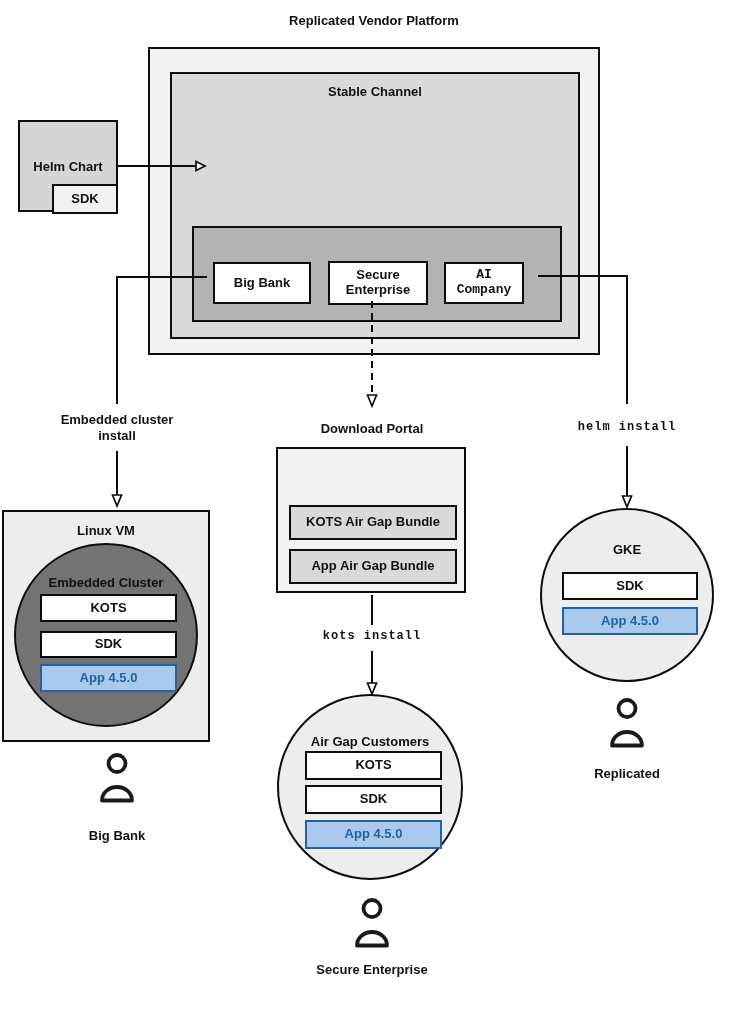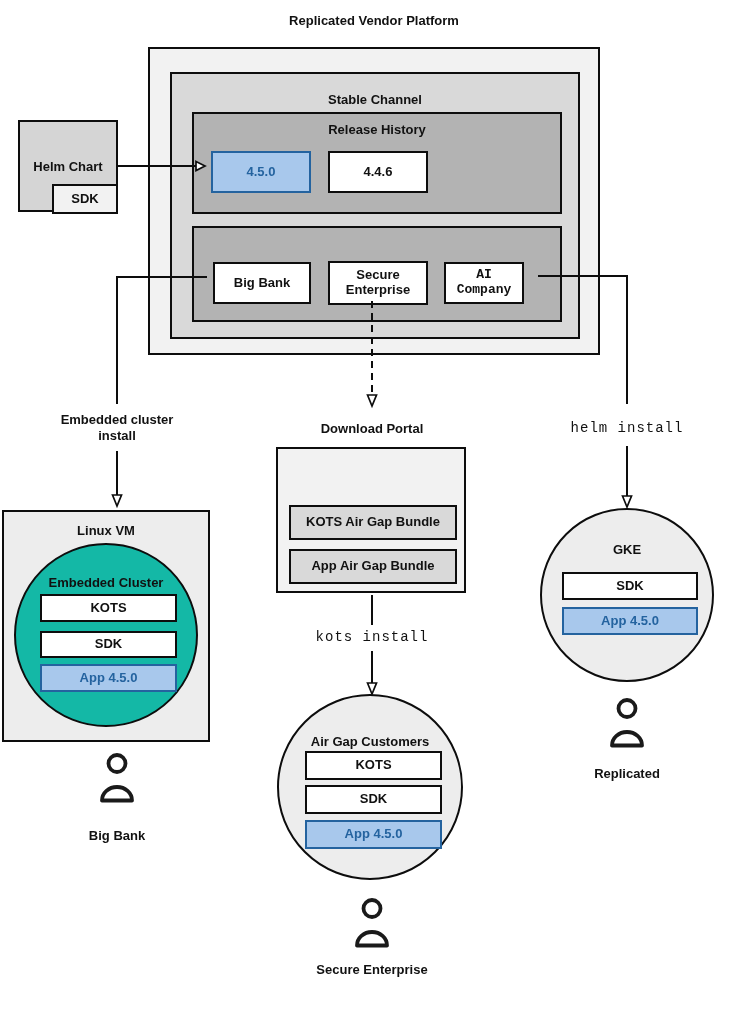--- a/index.html
+++ b/index.html
@@ -9,47 +9,42 @@
   }
   .box { position:absolute; box-sizing:border-box; border:2px solid #0d0d0d; }
   .lbl { position:absolute; box-sizing:border-box; font-weight:bold; font-size:13px; text-align:center; line-height:1.2; }
   .node {
     position:absolute; box-sizing:border-box; border:2px solid #0d0d0d; background:#ffffff;
     display:flex; align-items:center; justify-content:center;
     font-weight:bold; font-size:13px; text-align:center; line-height:1.15;
   }
   .blue { background:#a8c8ec; border-color:#24639f; color:#24639f; }
   .circle { border-radius:50%; }
-  .mono { font-family:"Liberation Mono","DejaVu Sans Mono",monospace; font-weight:normal; font-size:14px; letter-spacing:1px; }
+  .mono { font-family:"Liberation Mono","DejaVu Sans Mono",monospace; font-weight:bold; font-size:12px; letter-spacing:1px; }
   .fill-f2 { background:#f2f2f2; }
   .fill-d9 { background:#d9d9d9; }
   .fill-b3 { background:#b3b3b3; }
   .fill-d5 { background:#d5d5d5; }
   .fill-ed { background:#ededed; }
-  .fill-cc { background:#14b8a6; }
+  .fill-cc { background:#737373; }
   svg.overlay { position:absolute; left:0; top:0; z-index:10; pointer-events:none; }
   .person { position:absolute; }
 </style>
 </head>
 <body>
 
 <div class="canvas">
 
   <div class="lbl" style="left:148px; top:13px; width:452px;">Replicated Vendor Platform</div>
 
   <div class="box fill-f2" style="left:148px; top:47px; width:452px; height:308px;">
 
     <div class="box fill-d9" style="left:20px; top:23px; width:410px; height:267px;">
-      <div class="lbl" style="left:0; top:10px; width:100%;margin-top:8px;">Stable Channel</div>
+      <div class="lbl" style="left:0; top:10px; width:100%;">Stable Channel</div>
 
-      <div class="box fill-b3" style="left:20px; top:38px; width:370px; height:102px;">
-        <div class="lbl" style="left:0; top:8px; width:100%;">Release History</div>
-        <div class="node blue" style="left:17px; top:37px; width:100px; height:42px;">4.5.0</div>
-        <div class="node" style="left:134px; top:37px; width:100px; height:42px;">4.4.6</div>
-      </div>
 
       <div class="box fill-b3" style="left:20px; top:152px; width:370px; height:96px;">
         <div class="lbl" style="left:0; top:16px; width:100%;margin-top:26px;">Customers</div>
         <div class="node" style="left:19px; top:34px; width:98px; height:42px;">Big Bank</div>
         <div class="node" style="left:134px; top:33px; width:100px; height:44px; padding:0 6px;">Secure Enterprise</div>
         <div class="node" style="left:250px; top:34px; width:80px; height:42px;font-family:Liberation Mono, monospace;">AI Company</div>
       </div>
     </div>
   </div>
 

